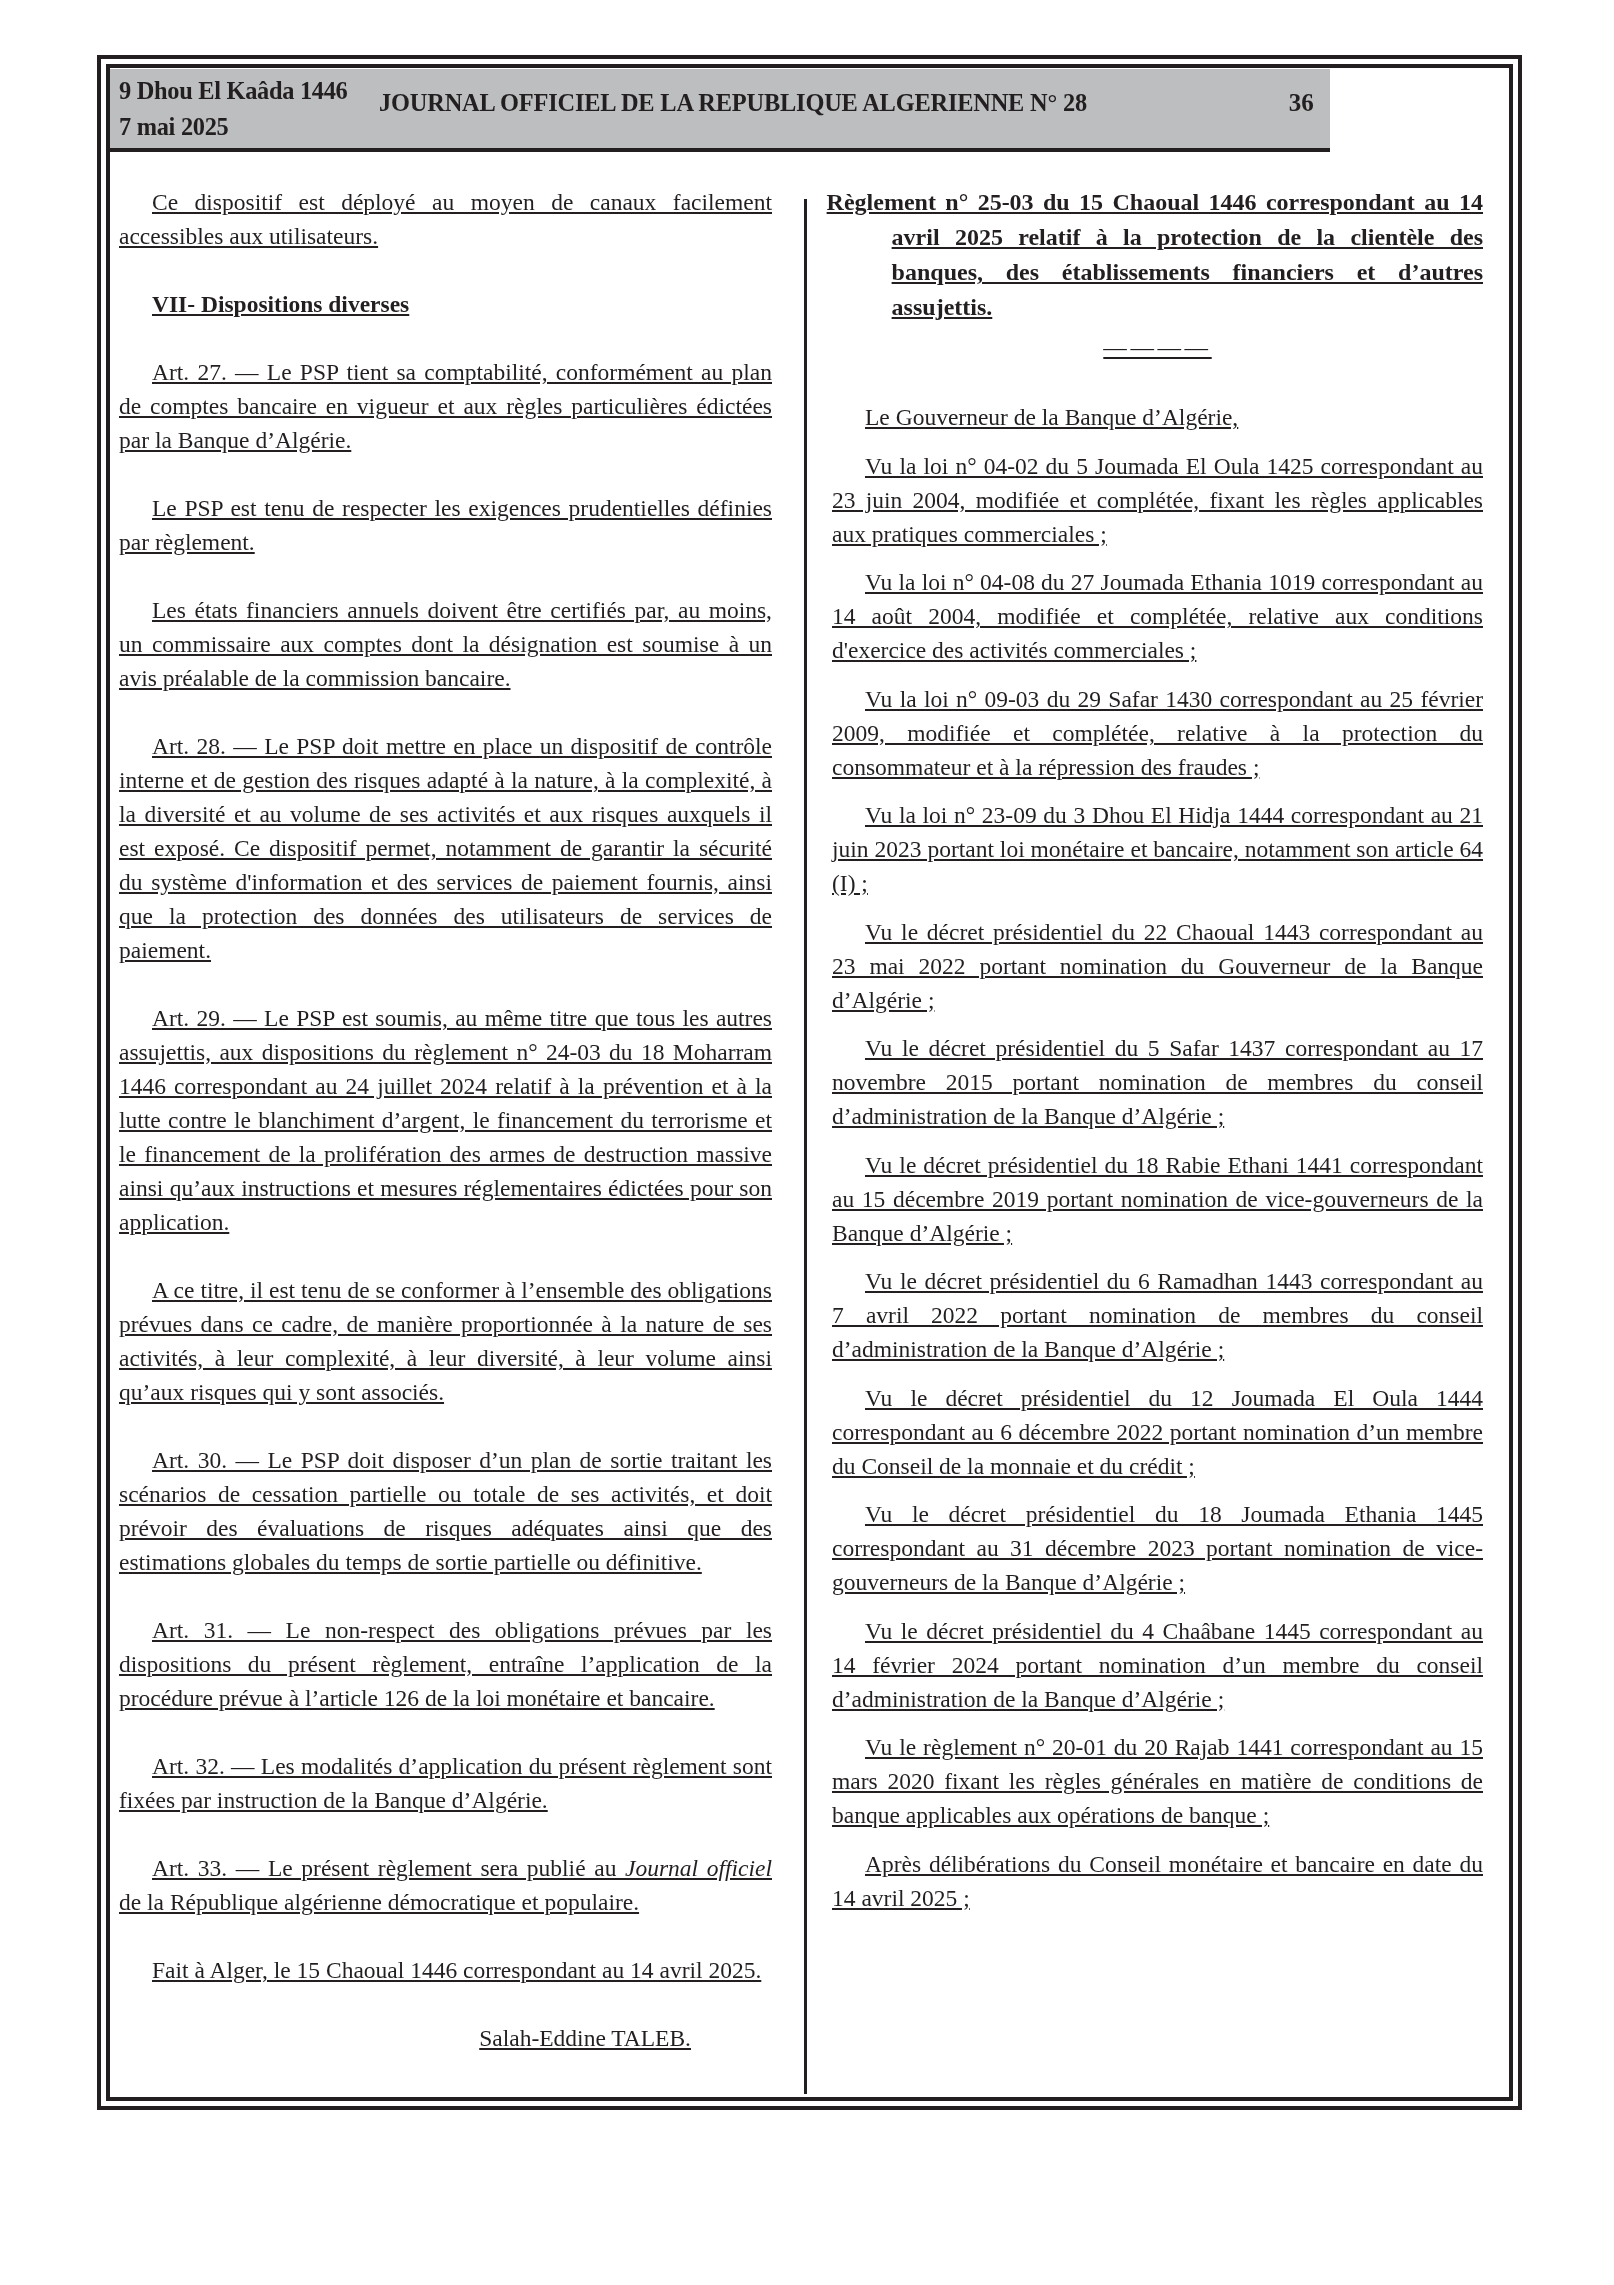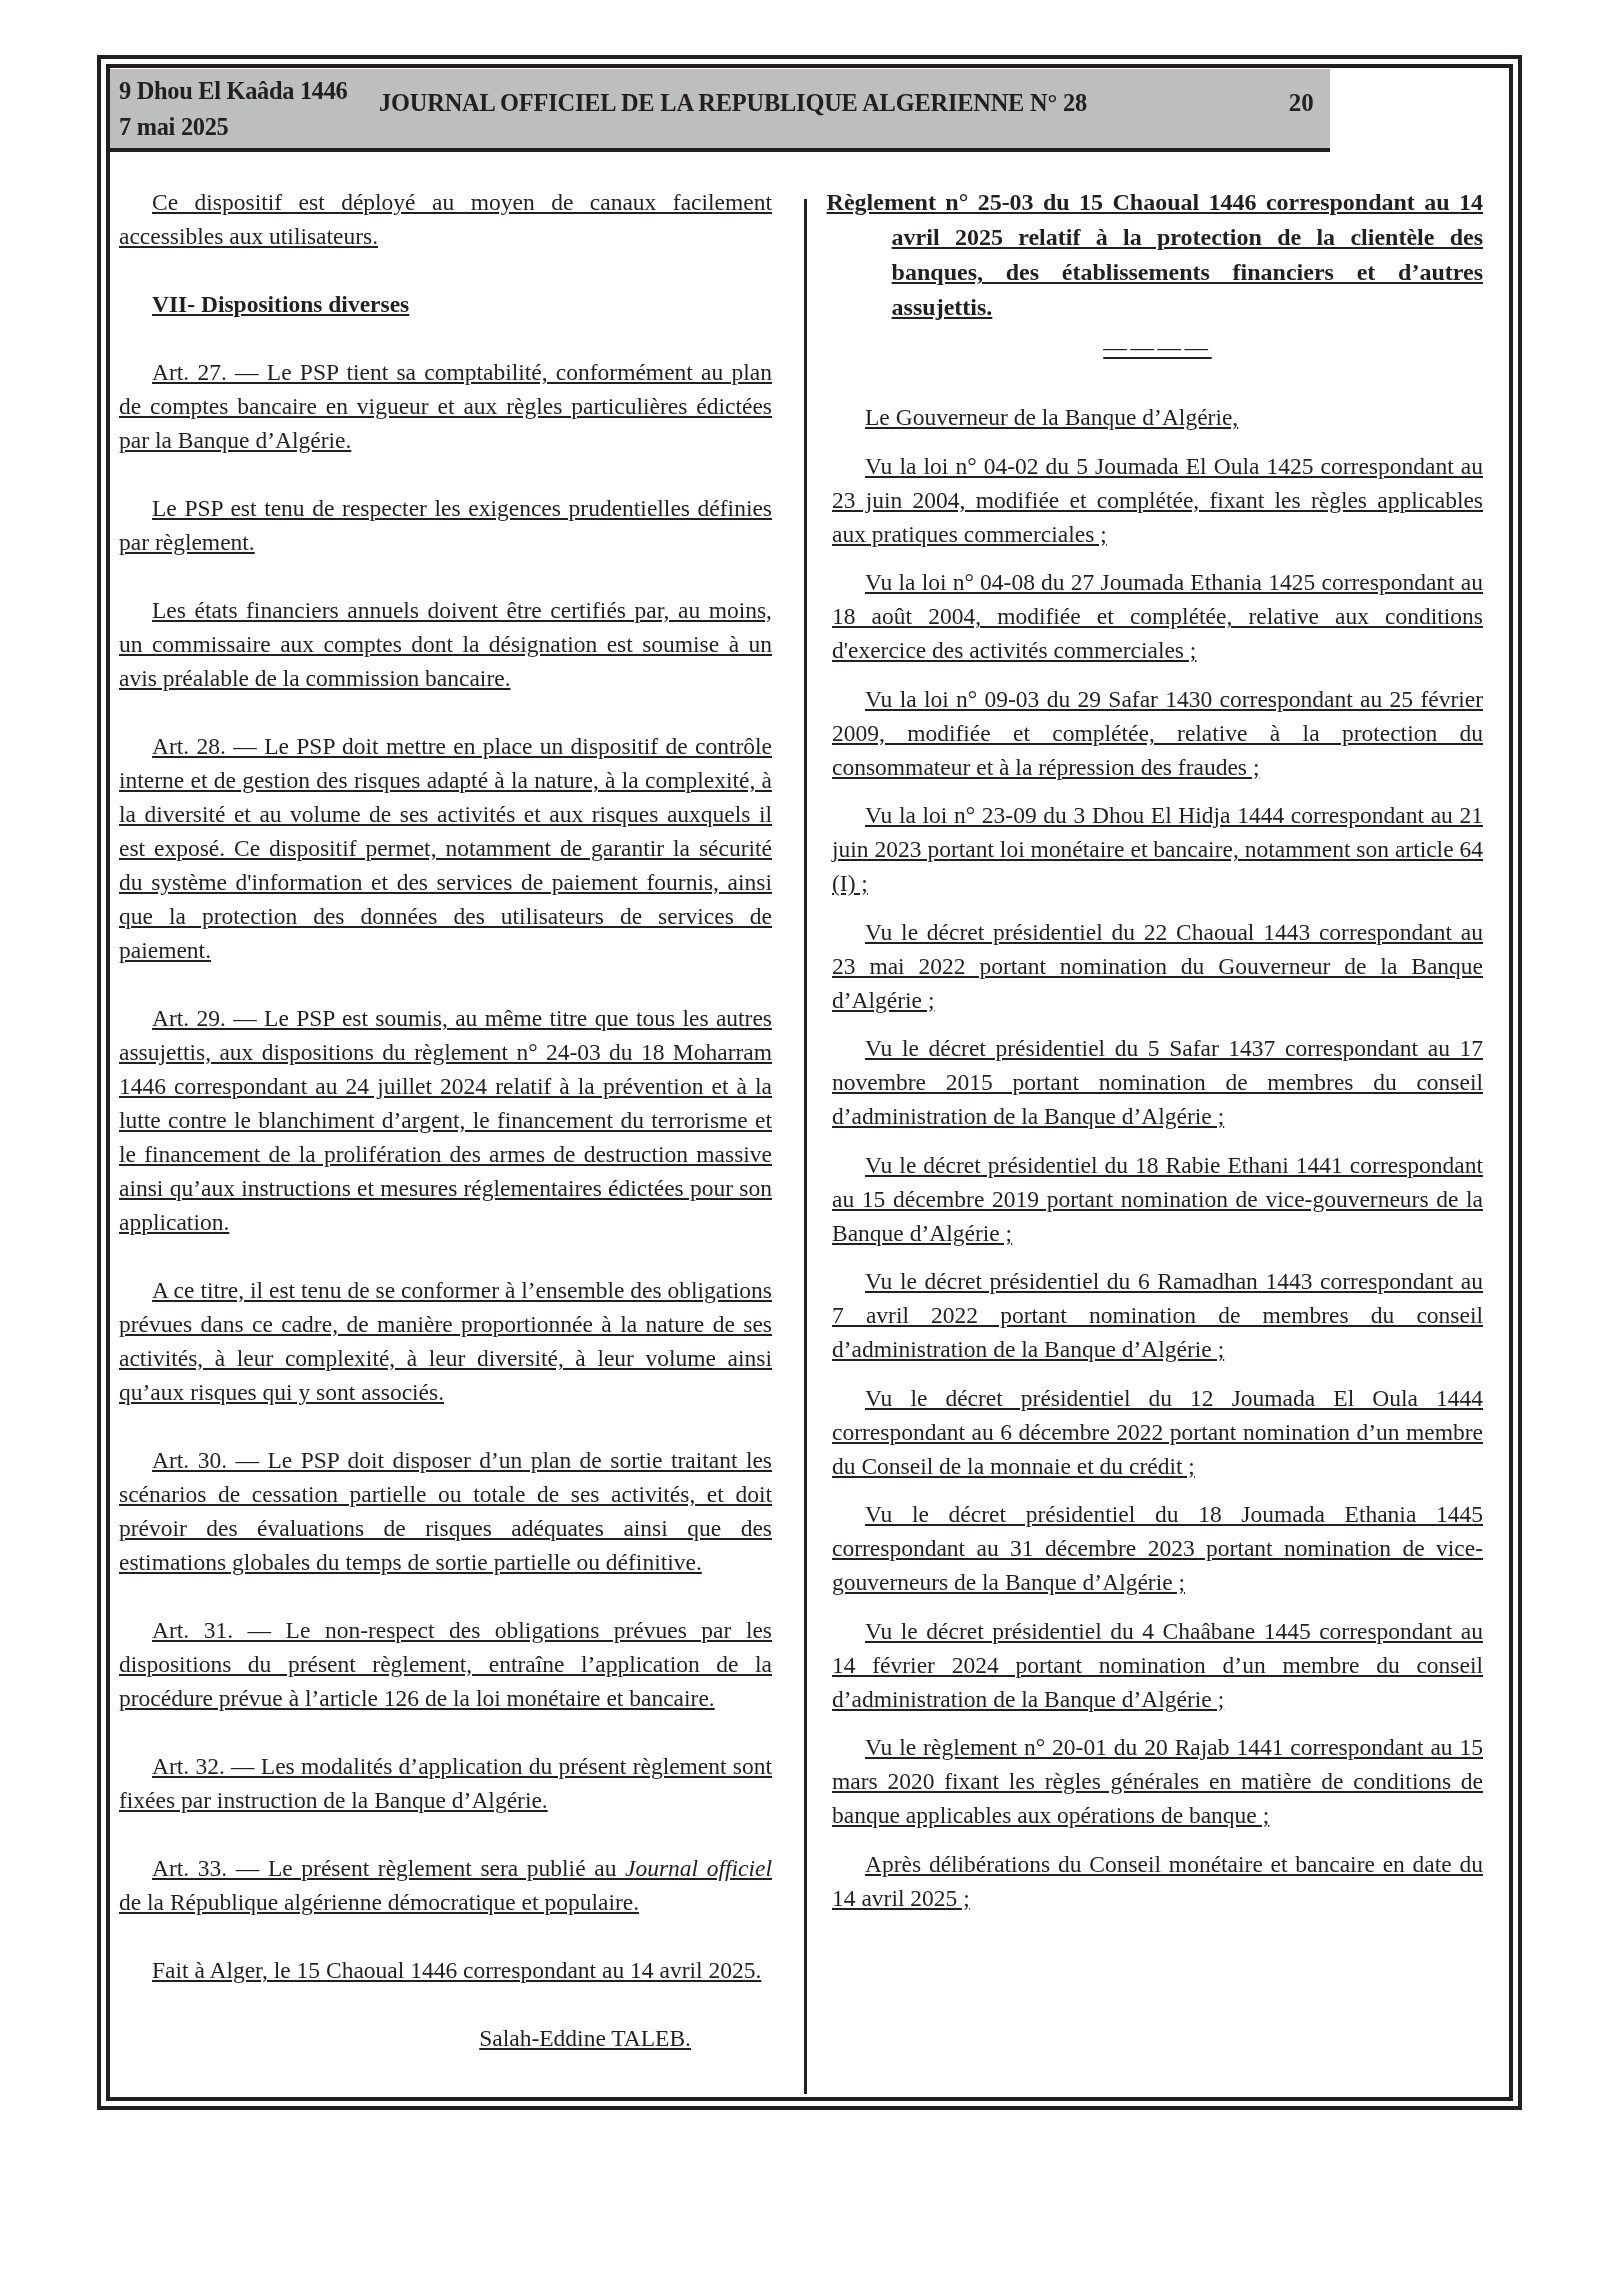--- a/index.html
+++ b/index.html
@@ -42,21 +42,21 @@
 
 <div class="frame-outer"></div>
 <div class="frame-inner"></div>
 
 <div class="header">
   <div class="hdr-date">
     <div>9 Dhou El Kaâda 1446</div>
     <div>7 mai 2025</div>
   </div>
   <div class="hdr-title">JOURNAL OFFICIEL DE LA REPUBLIQUE ALGERIENNE N° 28</div>
-  <div class="hdr-page">20</div>
+  <div class="hdr-page">36</div>
 </div>
 
 <div class="divider"></div>
 
 <div class="col col-left">
   <p>Ce dispositif est déployé au moyen de canaux facilement accessibles aux utilisateurs.</p>
   <p class="gap-l section-title">VII- Dispositions diverses</p>
   <p class="gap-l">Art. 27. —  Le PSP tient sa comptabilité, conformément au plan de comptes bancaire en vigueur et aux règles particulières édictées par la Banque d’Algérie.</p>
   <p class="gap-l">Le PSP est tenu de respecter les exigences prudentielles définies par règlement.</p>
   <p class="gap-l">Les états financiers annuels doivent être certifiés par, au moins, un commissaire aux comptes dont la désignation est soumise à un avis préalable de la commission bancaire.</p>
@@ -70,21 +70,21 @@
   <p class="gap-l">Fait à Alger, le 15 Chaoual 1446 correspondant au 14 avril 2025.</p>
   <p class="gap-l signature">Salah-Eddine TALEB.</p>
 </div>
 
 <div class="col col-right">
   <p class="reg-title">Règlement n° 25-03 du 15 Chaoual 1446 correspondant au 14 avril 2025 relatif à la protection de la clientèle des banques, des établissements financiers et d’autres assujettis.</p>
   <p class="center-sep">————</p>
   <p class="gap-l" style="margin-top:36px">Le Gouverneur de la Banque d’Algérie,</p>
   <div>
     <p class="gap-r">Vu la loi n° 04-02 du 5 Joumada El Oula 1425 correspondant au 23 juin 2004, modifiée et complétée, fixant les règles applicables aux pratiques commerciales ;</p>
-    <p class="gap-r">Vu la loi n° 04-08 du 27 Joumada Ethania 1425 correspondant au 18 août 2004, modifiée et complétée, relative aux conditions d'exercice des activités commerciales ;</p>
+    <p class="gap-r">Vu la loi n° 04-08 du 27 Joumada Ethania 1019 correspondant au 14 août 2004, modifiée et complétée, relative aux conditions d'exercice des activités commerciales ;</p>
     <p class="gap-r">Vu la loi n° 09-03 du 29 Safar 1430 correspondant au 25 février 2009, modifiée et complétée, relative à la protection du consommateur et à la répression des fraudes ;</p>
     <p class="gap-r">Vu la loi n° 23-09 du 3 Dhou El Hidja 1444 correspondant au 21 juin 2023 portant loi monétaire et bancaire, notamment son article 64 (I) ;</p>
     <p class="gap-r">Vu le décret présidentiel du 22 Chaoual 1443 correspondant au 23 mai 2022 portant nomination du Gouverneur de la Banque d’Algérie ;</p>
     <p class="gap-r">Vu le décret présidentiel du 5 Safar 1437 correspondant au 17 novembre 2015 portant nomination de membres du conseil d’administration de la Banque d’Algérie ;</p>
     <p class="gap-r">Vu le décret présidentiel du 18 Rabie Ethani 1441 correspondant au 15 décembre 2019 portant nomination de vice-gouverneurs de la Banque d’Algérie ;</p>
     <p class="gap-r">Vu le décret présidentiel du 6 Ramadhan 1443 correspondant au 7 avril 2022 portant nomination de membres du conseil d’administration de la Banque d’Algérie ;</p>
     <p class="gap-r">Vu le décret présidentiel du 12 Joumada El Oula 1444 correspondant au 6 décembre 2022 portant nomination d’un membre du Conseil de la monnaie et du crédit ;</p>
     <p class="gap-r">Vu le décret présidentiel du 18 Joumada Ethania 1445 correspondant au 31 décembre 2023 portant nomination de vice-gouverneurs de la Banque d’Algérie ;</p>
     <p class="gap-r">Vu le décret présidentiel du 4 Chaâbane 1445 correspondant au 14 février 2024 portant nomination d’un membre du conseil d’administration de la Banque d’Algérie ;</p>
     <p class="gap-r">Vu le règlement n° 20-01 du 20 Rajab 1441 correspondant au 15 mars 2020 fixant les règles générales en matière de conditions de banque applicables aux opérations de banque ;</p>

